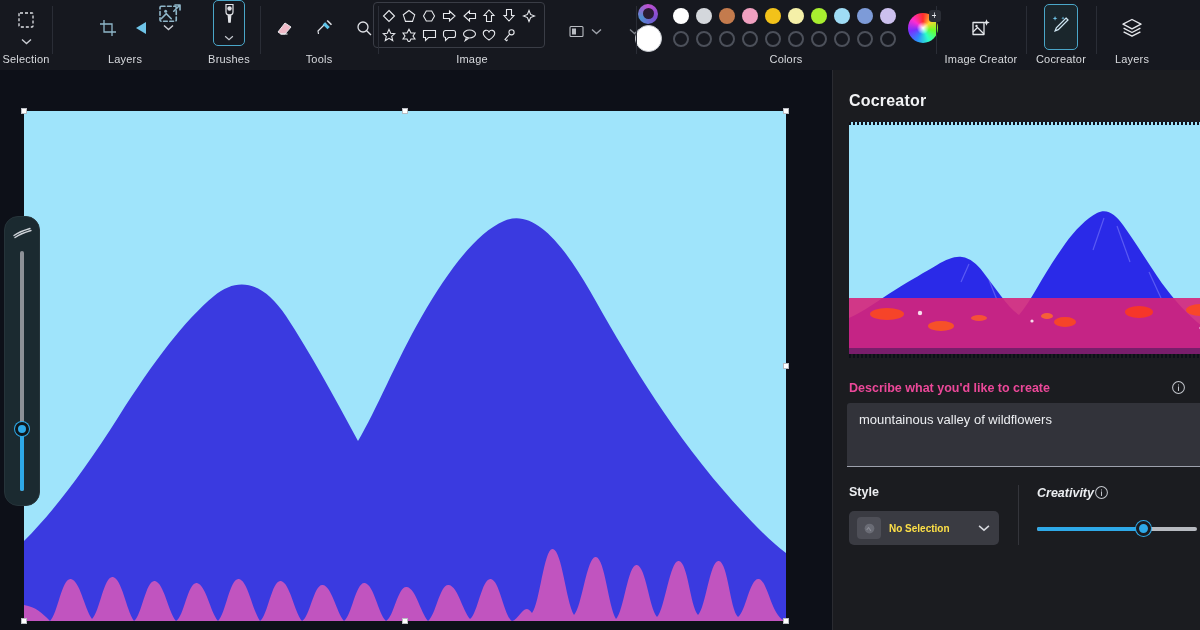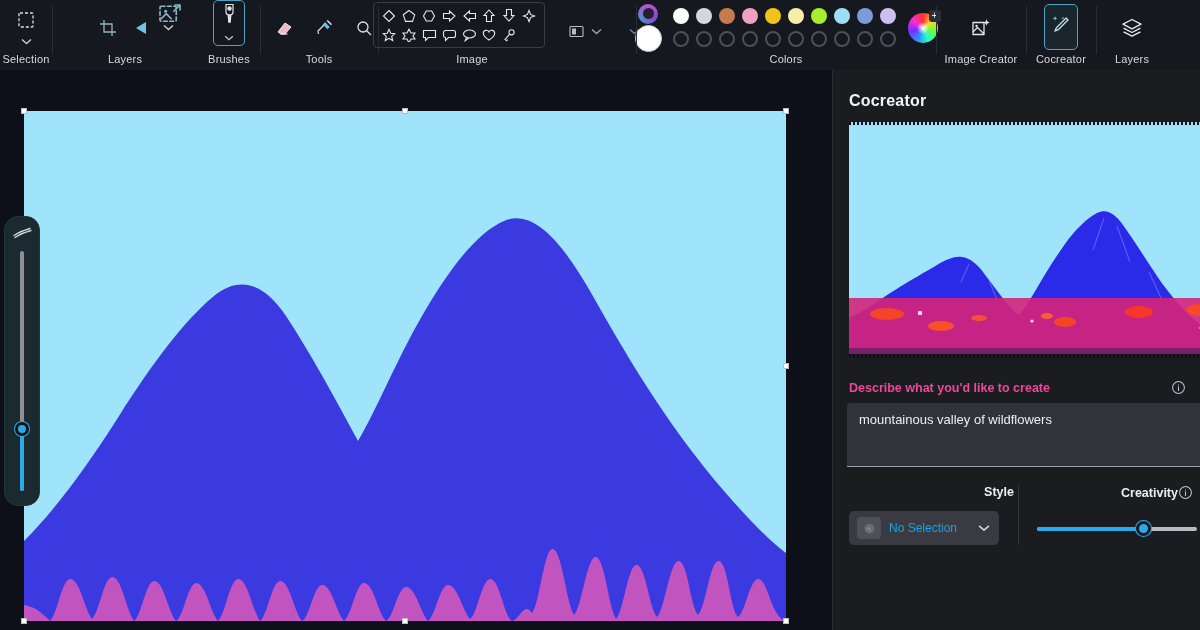--- a/index.html
+++ b/index.html
@@ -124,30 +124,30 @@
   .info-ico { color:#c2c5cb; display:flex; }
 
   #prompt-box {
     margin-left: 14px; width: 386px; height: 64px; background:#32333a;
     border-bottom: 1px solid #9ea2ad; border-radius: 3px 3px 0 0;
     padding: 9px 12px; font-size: 13px; color:#eceef1;
   }
 
   #bottom-row { display:flex; margin-top: 18px; }
   #style-col { width: 186px; padding-left: 16px; border-right:1px solid #34353b; }
-  #creativity-col { flex:1; padding-left: 18px; padding-right: 3px; }
+  #creativity-col { flex:1; padding-left: 18px; padding-right: 3px; font-style: italic; }
   .col-lbl { font-size: 12.5px; font-weight: bold; color:#eceef1; }
-  .col-head { display:flex; align-items:center; justify-content:flex-end; padding-right:4px;}
+  .col-head { display:flex; align-items:center; justify-content:flex-start; padding-right:4px;}
   #style-select {
     margin-top: 12px; width: 150px; height: 34px; background:#3a3b42; border-radius:5px;
     display:flex; align-items:center; gap:8px; padding: 0 8px;
   }
   #style-thumb { width:24px; height:22px; border-radius:4px; background:#4e4f57;
      display:flex; align-items:center; justify-content:center; color:#8e9099; }
-  #style-text { flex:1; font-size:12px; color:#0ea5e9; font-weight:normal; }
+  #style-text { flex:1; font-size:10px; color:#fde047; font-weight:bold; }
   .hslider { position: relative; margin-top: 22px; height: 14px; }
   .htrack { position:absolute; left:0; right:0; top:5px; height:4px; border-radius:2px; background:#b7bac0; }
   .hfill  { position:absolute; left:0; top:5px; height:4px; border-radius:2px; background:#2ea9e8; }
   .hthumb { position:absolute; top:-1px; width:15px; height:15px; border-radius:50%;
             background:#2ea9e8; border:3px solid #1b1c20; box-shadow:0 0 0 1px #2ea9e8; }
 </style>
 </head>
 <body>
 
 <div id="app">

